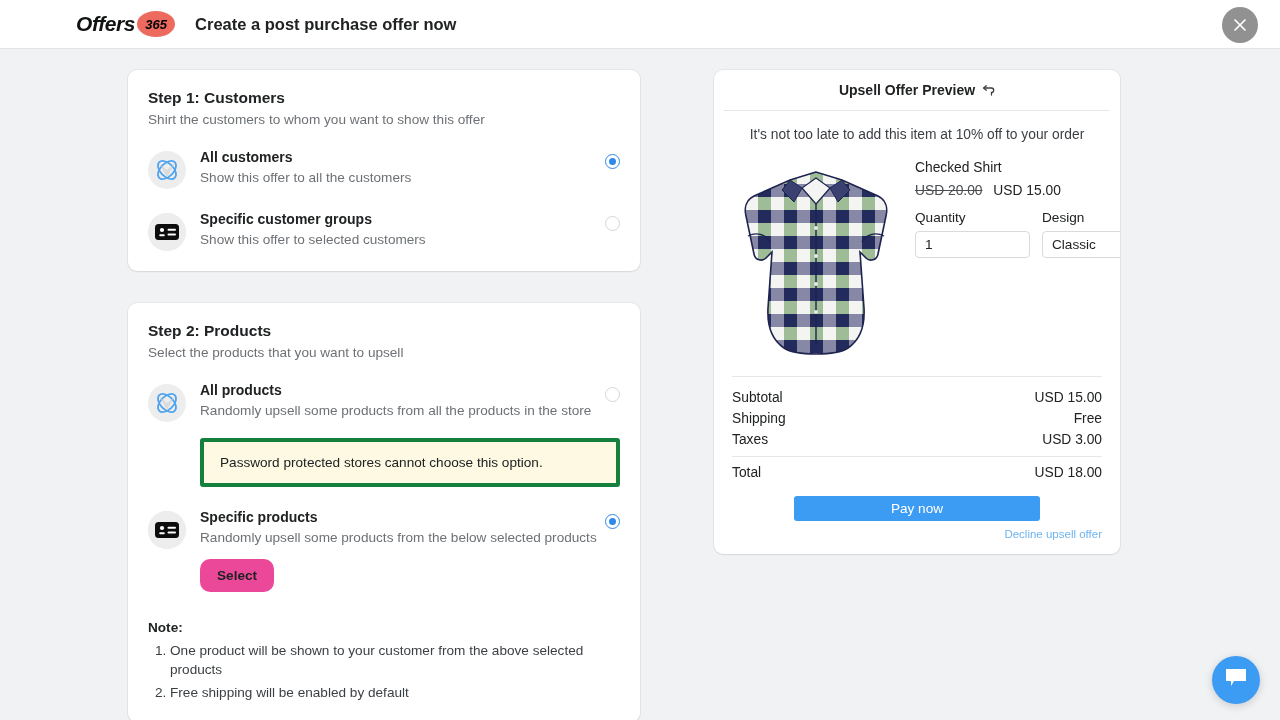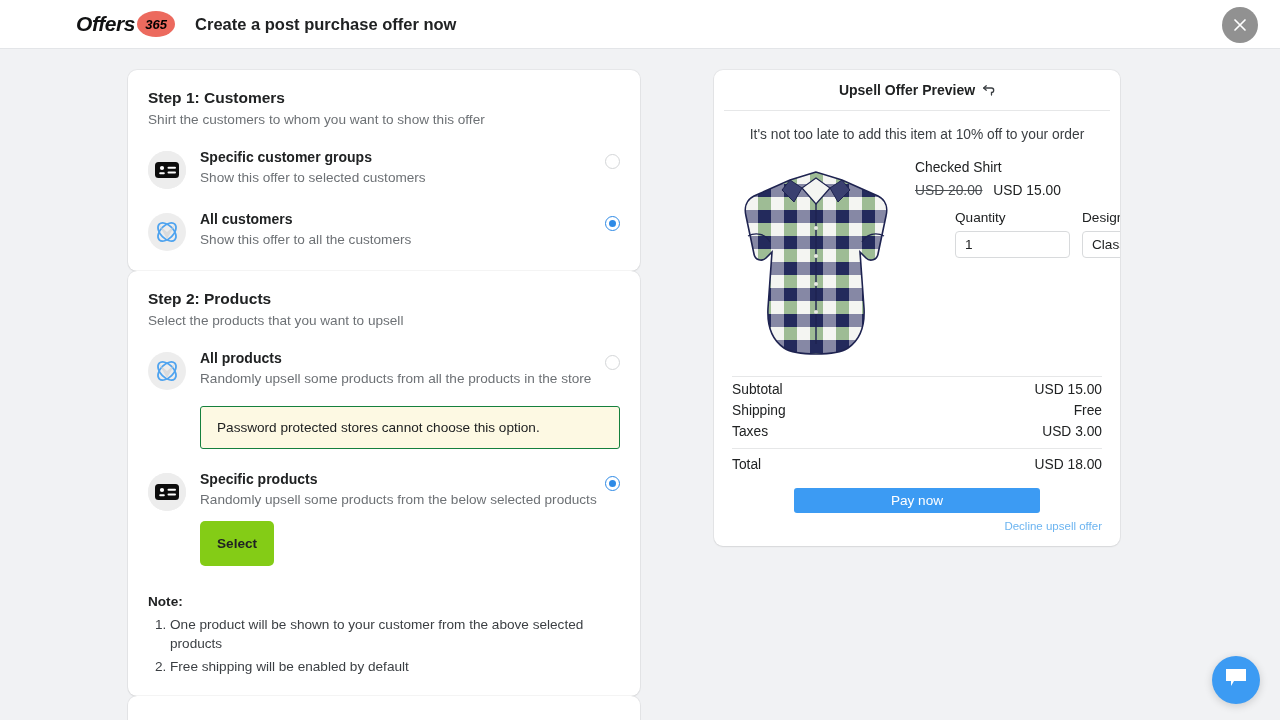--- a/index.html
+++ b/index.html
@@ -48,21 +48,21 @@
   .left-col { position: absolute; left: 128px; top: 70px; width: 512px; }
   .right-col { position: absolute; left: 714px; top: 70px; width: 406px; }
 
   .card {
     background: #ffffff;
     border-radius: 9px;
     box-shadow: 0 0 0 1px rgba(0,0,0,0.045), 0 1px 2px rgba(0,0,0,0.07);
   }
 
   
-  .step-card { padding: 19px 20px 20px 20px; margin-bottom: 0; }
+  .step-card { padding: 19px 20px 20px 20px; margin-bottom: 32px; }
   .step-title { font-size: 15.5px; font-weight: bold; color: #202223; }
   .step-sub { font-size: 13.6px; color: #6d7175; margin-top: 5px; }
 
   .option-row {
     display: flex; align-items: flex-start;
     margin-top: 22px; position: relative;
   }
   .option-icon {
     width: 38px; height: 38px; flex: 0 0 38px;
     margin-right: 14px; margin-top: 2px;
@@ -92,32 +92,32 @@
     display: flex; align-items: center; justify-content: center;
   }
   .radio.on::after {
     content: ""; width: 7px; height: 7px; border-radius: 50%;
     background: #2e8ae6;
   }
 
   .warn-box {
     margin: 16px 0 0 52px;
     background: #fdf9e3;
-    border: 1px solid #15803d;
+    border: 4px solid #15803d;
     border-radius: 3px;
     padding: 13px 16px;
     font-size: 13.6px; color: #202223;
   }
 
   .select-btn {
     margin-top: 14px;
-    background: #84cc16;
+    background: #ec4899;
     border: none;
-    border-radius: 5px;
-    padding: 15px 17px;
+    border-radius: 10px;
+    padding: 9px 17px;
     font-size: 13.6px; font-weight: bold; color: #202223;
     font-family: "Liberation Sans", sans-serif;
     cursor: pointer;
   }
 
   .note-wrap { margin-top: 28px; }
   .note-title { font-size: 13.6px; font-weight: bold; color: #202223; }
   .note-list { margin: 6px 0 0 22px; }
   .note-list li {
     font-size: 13.6px; color: #3b3f43;
@@ -146,42 +146,42 @@
   .shirt-wrap {
     width: 168px; height: 205px; flex: 0 0 168px;
     display: flex; align-items: center; justify-content: center;
   }
   .prod-info { flex: 1; padding-left: 15px; padding-top: 2px; }
   .prod-name { font-size: 13.8px; color: #202223; }
   .prod-prices { margin-top: 8px; font-size: 13.8px; color: #202223; }
   .price-old { text-decoration: line-through; color: #4a4e52; }
   .price-new { margin-left: 7px; }
 
-  .qty-design { display: flex; margin-top: 12px; margin-left: 40px; }
+  .qty-design { display: flex; margin-top: 12px; }
   .qd-col { flex: 1; }
   .qd-col + .qd-col { margin-left: 12px; }
   .qd-label { font-size: 13.6px; color: #202223; }
   .qty-input {
     margin-top: 6px; width: 115px; height: 27px;
     border: 1px solid #d8dadc; border-radius: 4px;
     background: #fff; padding: 0 9px;
     font-size: 13.6px; color: #202223;
     font-family: "Liberation Sans", sans-serif;
   }
   .design-select {
     margin-top: 6px; width: 118px; height: 27px;
     border: 1px solid #d8dadc; border-radius: 4px;
     background: #fff; padding: 0 9px;
     font-size: 13.6px; color: #202223;
     display: flex; align-items: center; justify-content: space-between;
     cursor: pointer;
   }
   .chev { color: #b5b8bb; }
 
-  .totals { margin: 13px 18px 8px 18px; border-top: 1px solid #e6e7e8; padding-top: 2px; }
+  .totals { margin: 13px 18px 8px 18px; border-top: 1px solid #e6e7e8; padding-top: 10px; }
   .total-row {
     display: flex; justify-content: space-between;
     font-size: 13.8px; color: #202223; padding: 3px 0;
   }
   .total-row.grand { border-top: 1px solid #e6e7e8; margin-top: 6px; padding-top: 8px; }
 
   .pay-btn {
     display: block; width: 246px; margin: 13px auto 0 auto;
     height: 25px; line-height: 25px;
     background: #3c9bf3; color: #ffffff;
@@ -223,53 +223,53 @@
 </div>
 
 <div class="left-col">
 
   <div class="card step-card">
     <div class="step-title">Step 1: Customers</div>
     <div class="step-sub">Shirt the customers to whom you want to show this offer</div>
 
     <div class="option-row">
       <div class="option-icon">
+        <div class="icon-circle">
+          <svg width="26" height="26" viewBox="0 0 26 26">
+            <ellipse cx="13" cy="13" rx="11" ry="6.5" fill="none" stroke="#4ea3ef" stroke-width="1.7" transform="rotate(45 13 13)"></ellipse>
+            <ellipse cx="13" cy="13" rx="11" ry="6.5" fill="none" stroke="#4ea3ef" stroke-width="1.7" transform="rotate(-45 13 13)"></ellipse>
+            <path d="M5 6 L13 13 L21 6 L13 20 Z" fill="#c9ccd0" opacity="0.55"></path>
+          </svg>
+        </div>
+      </div>
+      <div class="option-body">
+        <div class="option-label">All customers</div>
+        <div class="option-desc">Show this offer to all the customers</div>
+      </div>
+      <div class="radio on"></div>
+    </div>
+
+    <div class="option-row">
+      <div class="option-icon">
         <div class="icon-dark">
           <svg width="38" height="38" viewBox="0 0 38 38">
             <circle cx="19" cy="19" r="19" fill="#ededed"></circle>
             <rect x="7" y="11" width="24" height="16" rx="3.5" fill="#0d0d0d"></rect>
             <circle cx="14" cy="17" r="2.1" fill="#ffffff"></circle>
             <rect x="11.2" y="21.2" width="5.6" height="2" rx="1" fill="#ffffff"></rect>
             <rect x="19.5" y="15.8" width="8.5" height="2" rx="1" fill="#ffffff"></rect>
             <rect x="19.5" y="20.4" width="8.5" height="2" rx="1" fill="#ffffff"></rect>
           </svg>
         </div>
       </div>
       <div class="option-body">
         <div class="option-label">Specific customer groups</div>
         <div class="option-desc">Show this offer to selected customers</div>
       </div>
       <div class="radio off"></div>
-    </div>
-
-    <div class="option-row">
-      <div class="option-icon">
-        <div class="icon-circle">
-          <svg width="26" height="26" viewBox="0 0 26 26">
-            <ellipse cx="13" cy="13" rx="11" ry="6.5" fill="none" stroke="#4ea3ef" stroke-width="1.7" transform="rotate(45 13 13)"></ellipse>
-            <ellipse cx="13" cy="13" rx="11" ry="6.5" fill="none" stroke="#4ea3ef" stroke-width="1.7" transform="rotate(-45 13 13)"></ellipse>
-            <path d="M5 6 L13 13 L21 6 L13 20 Z" fill="#c9ccd0" opacity="0.55"></path>
-          </svg>
-        </div>
-      </div>
-      <div class="option-body">
-        <div class="option-label">All customers</div>
-        <div class="option-desc">Show this offer to all the customers</div>
-      </div>
-      <div class="radio on"></div>
     </div>
   </div>
 
   <div class="card step-card">
     <div class="step-title">Step 2: Products</div>
     <div class="step-sub">Select the products that you want to upsell</div>
 
     <div class="option-row">
       <div class="option-icon">
         <div class="icon-circle">

